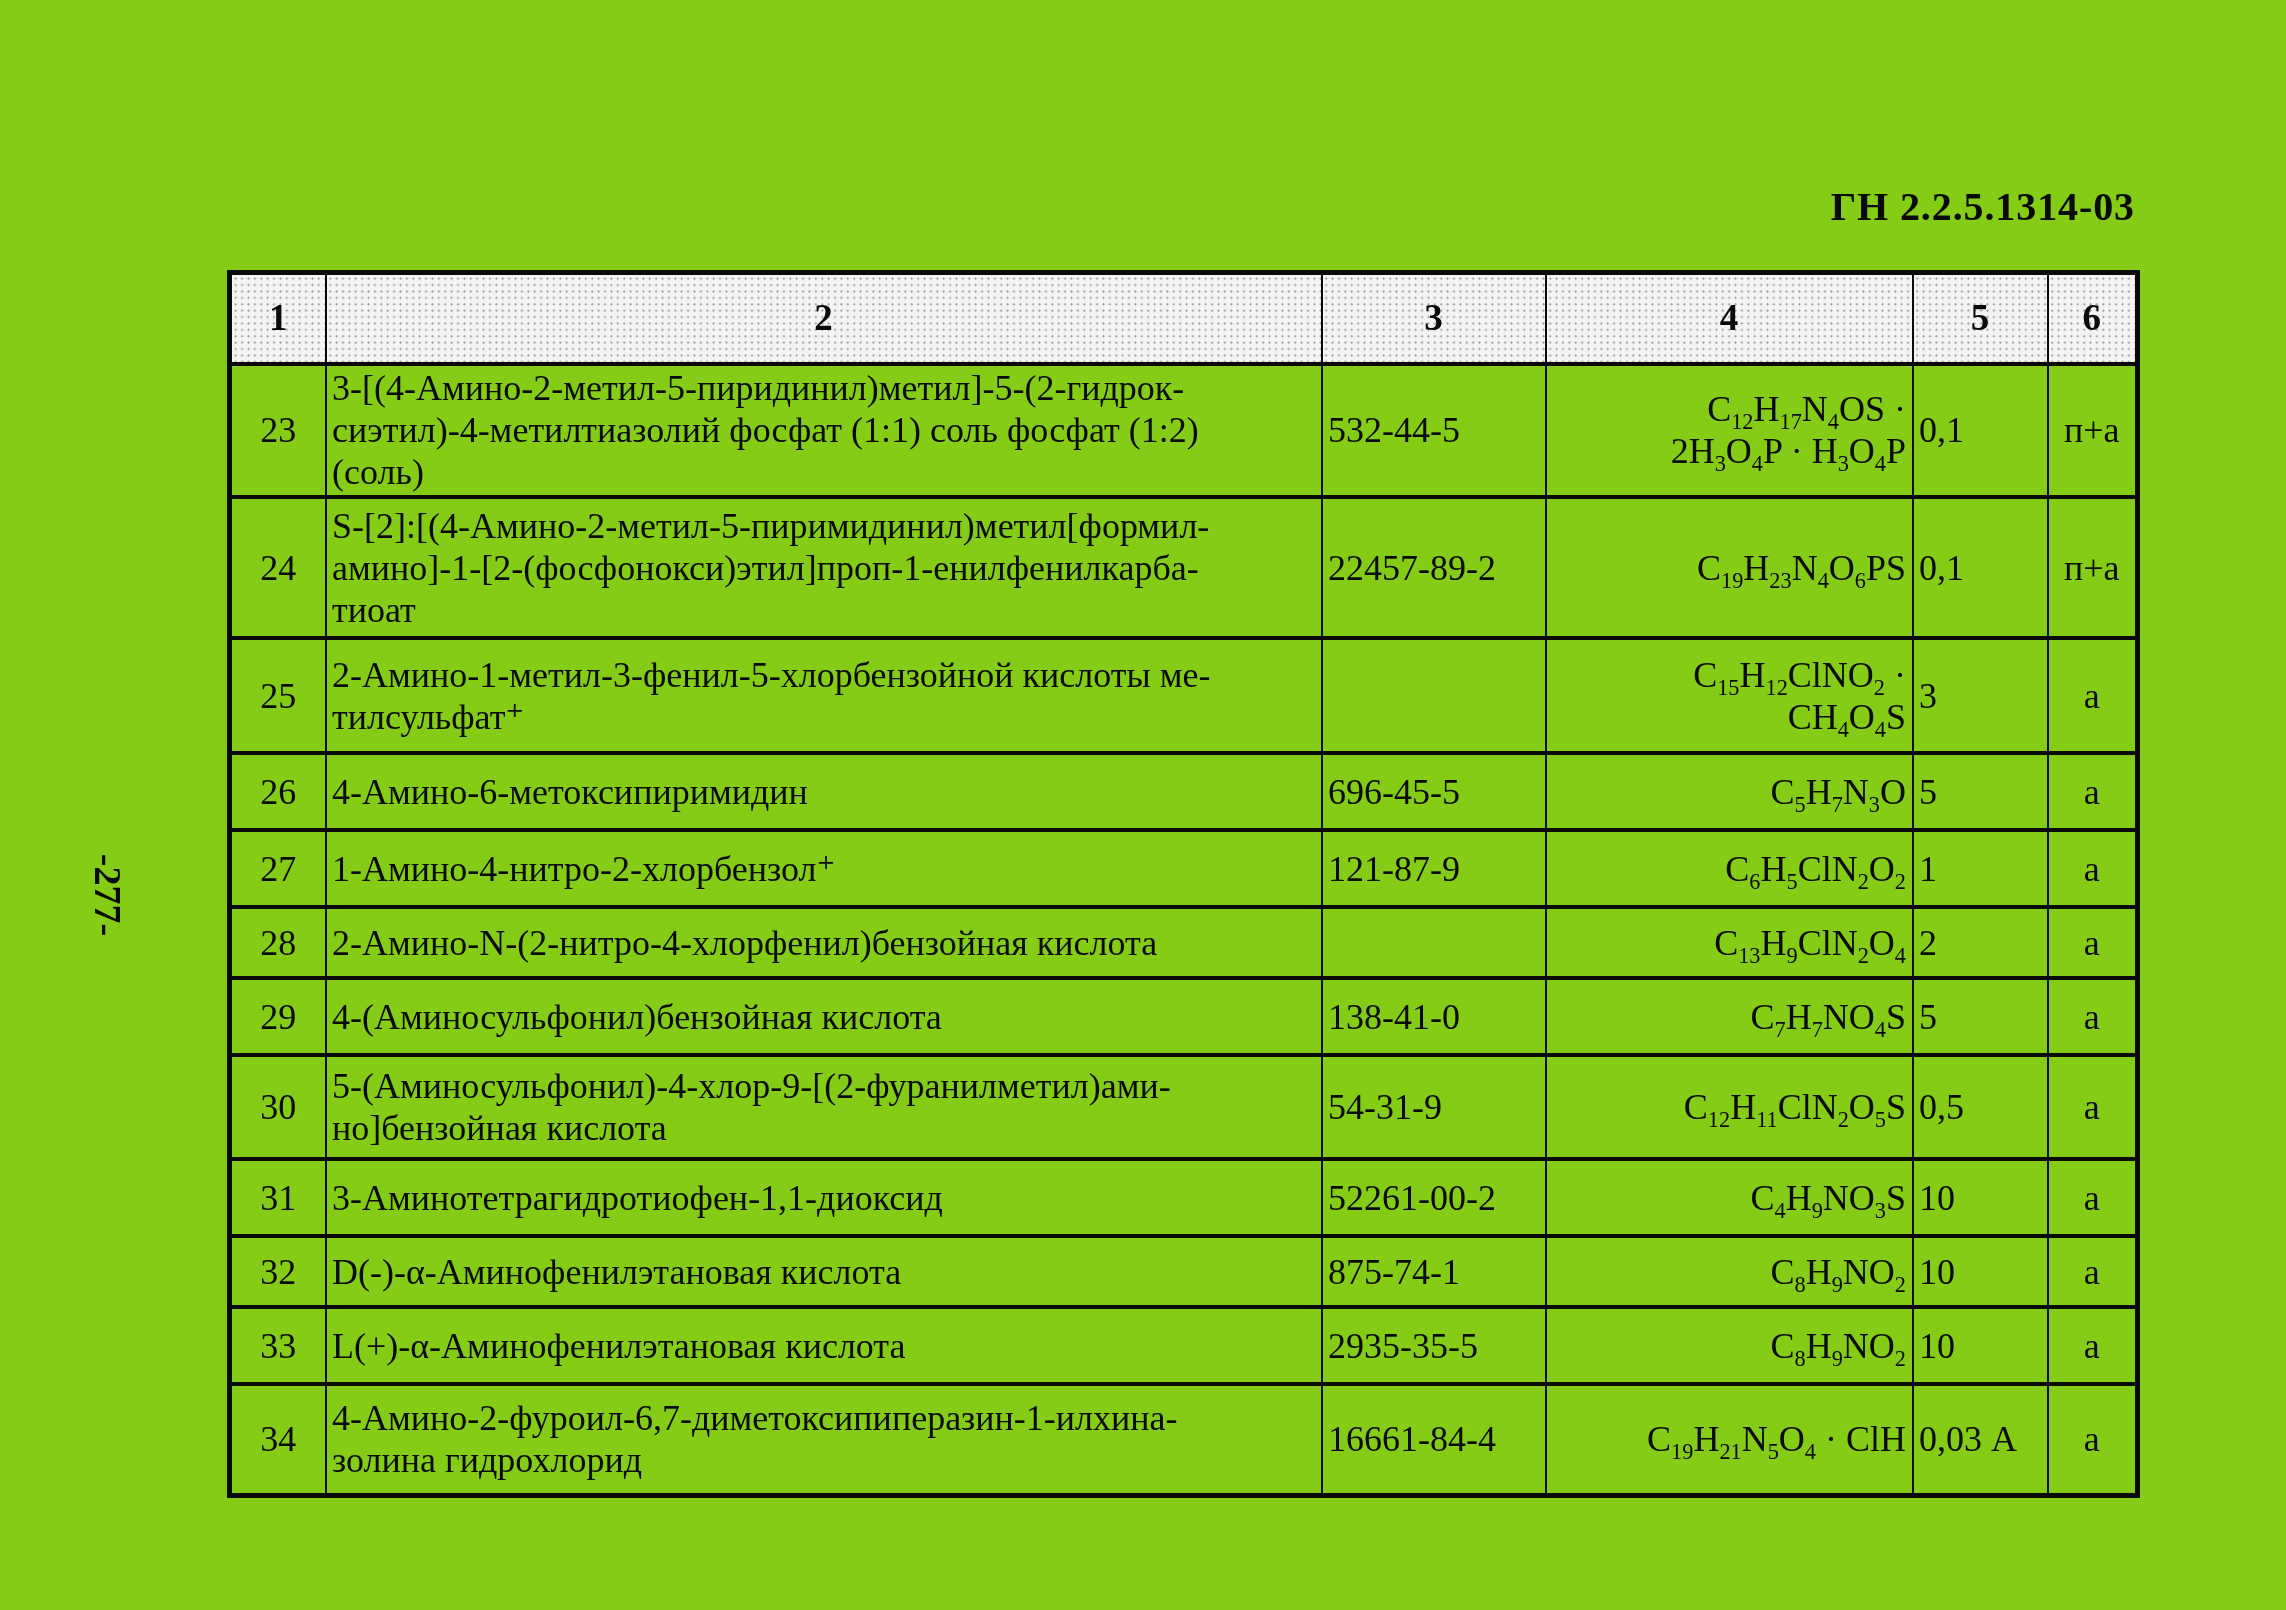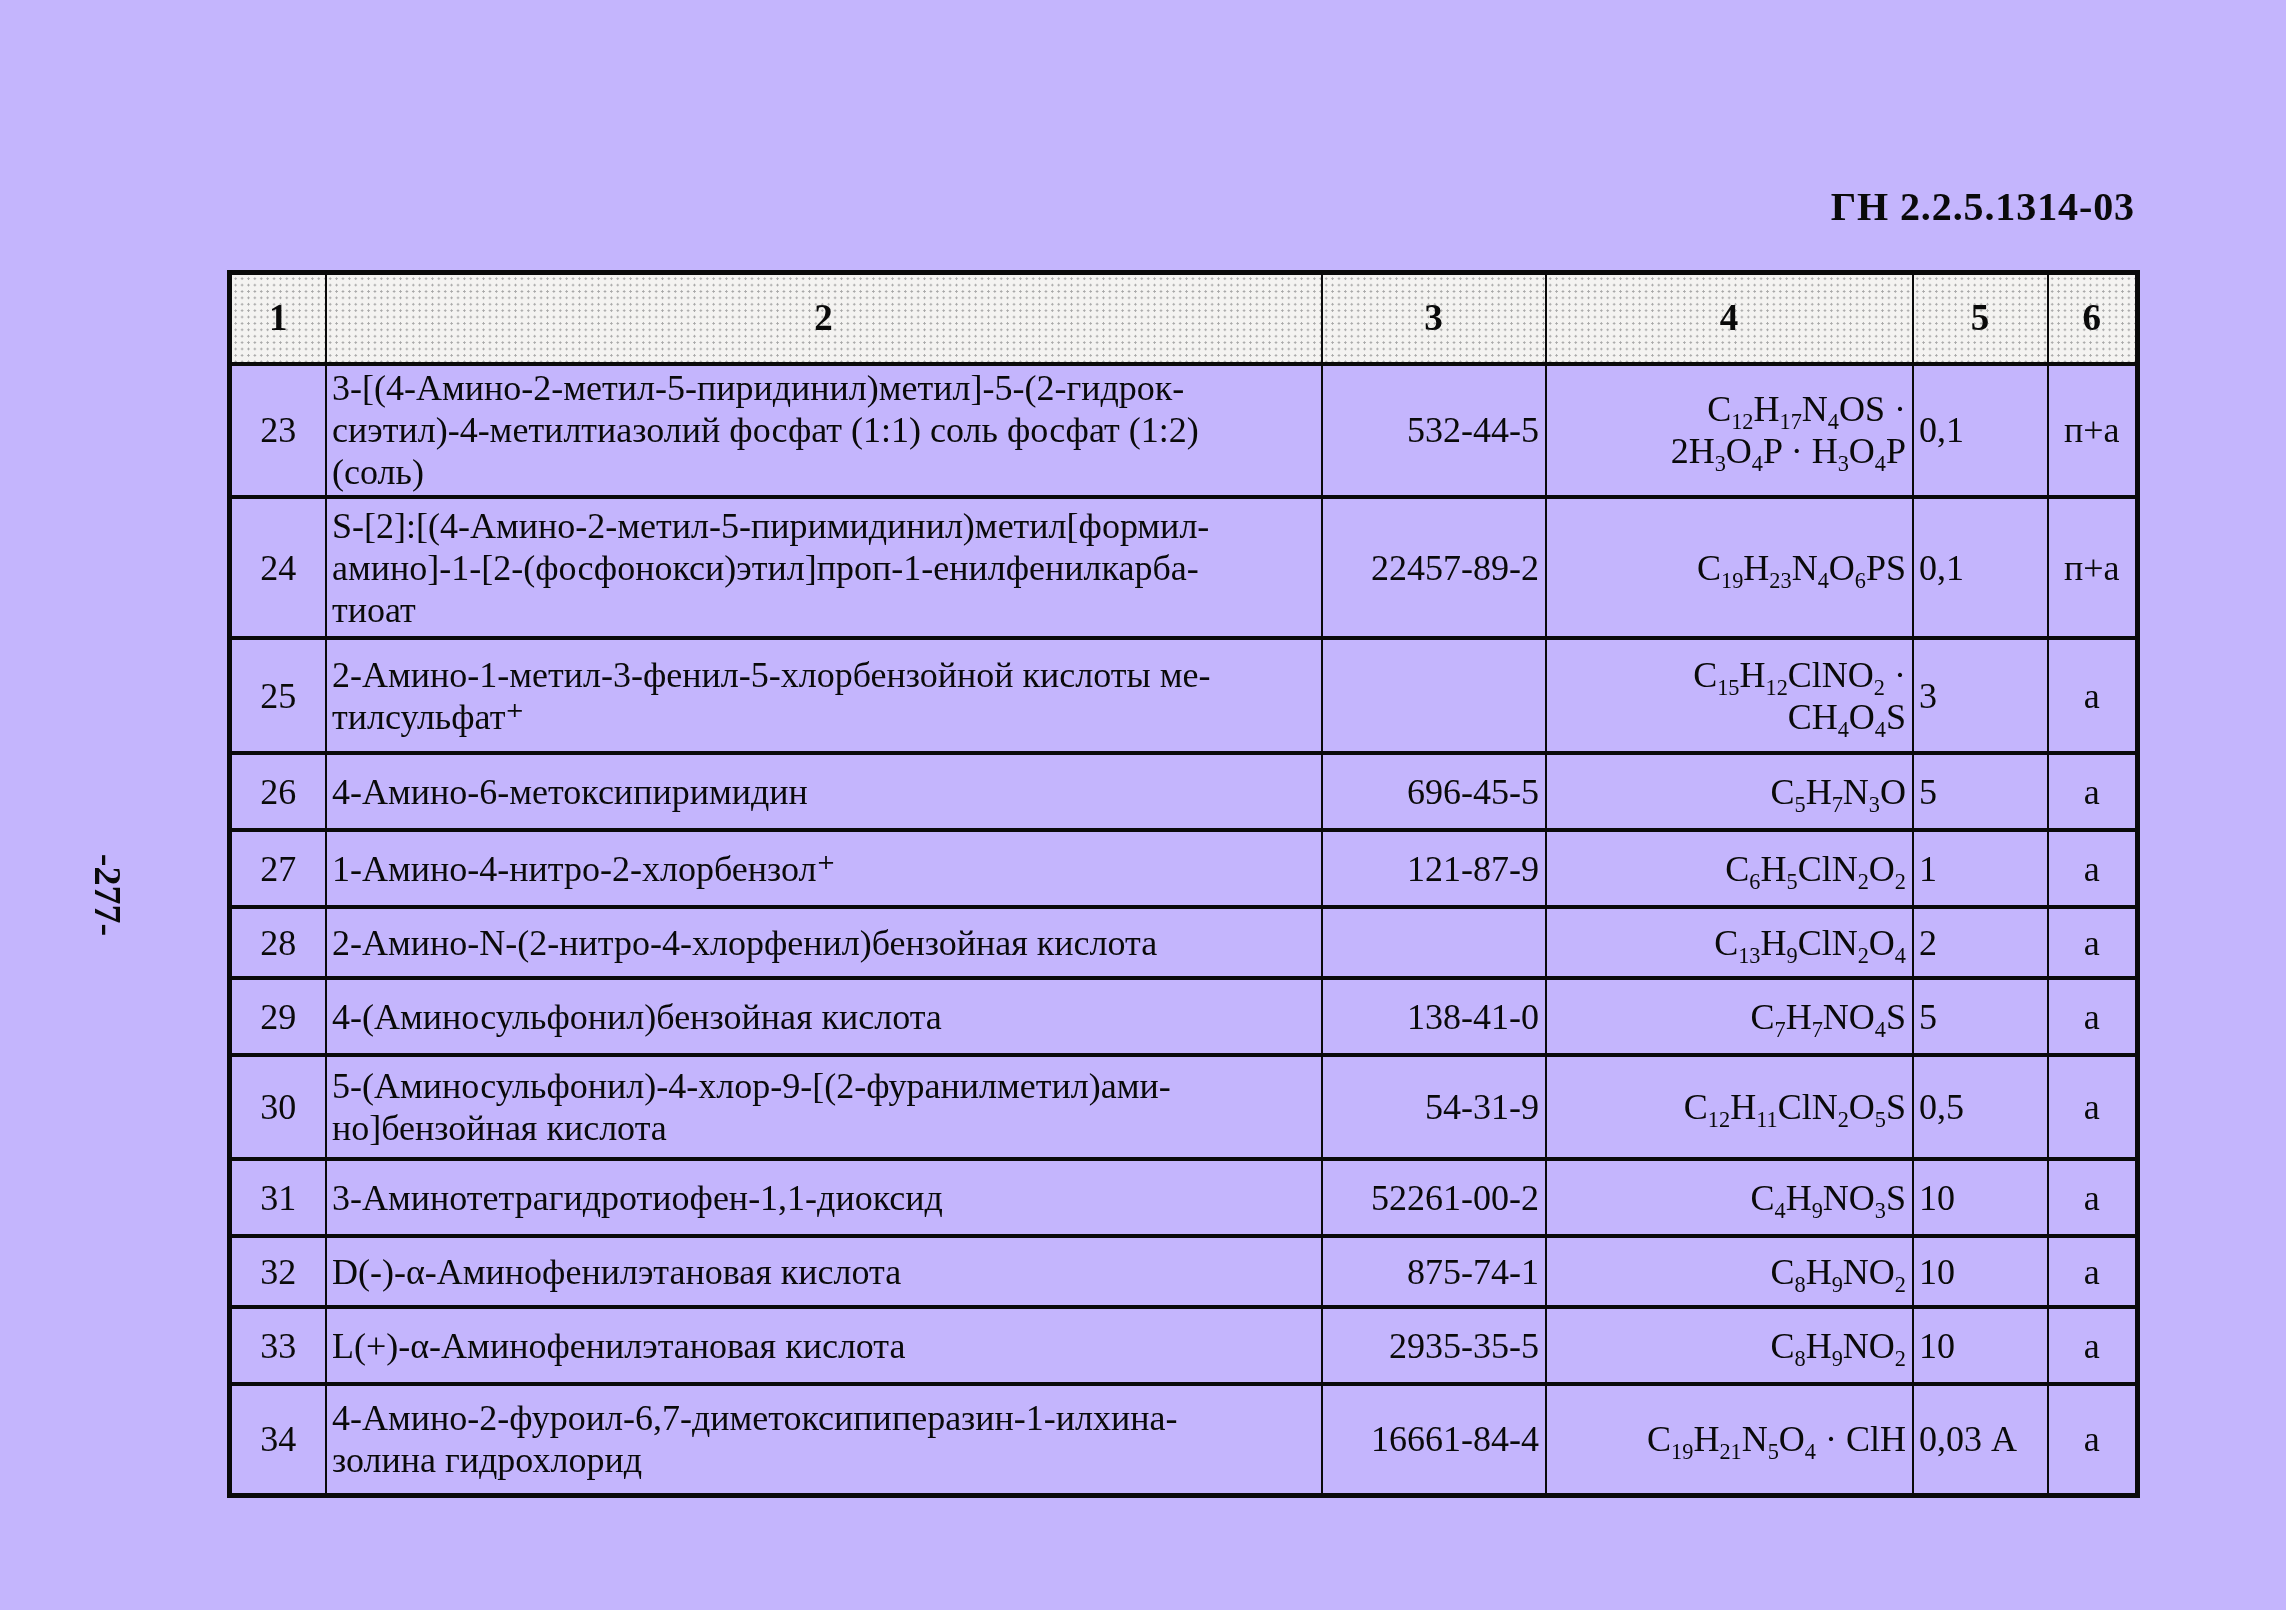--- a/index.html
+++ b/index.html
@@ -4,21 +4,21 @@
 <style>
   html, body {
     margin: 0;
     padding: 0;
     background: #ffffff;
   }
   .page {
     position: relative;
     width: 2286px;
     height: 1611px;
-    background: #c4b5fd;
+    background: #84cc16;
     font-family: "Liberation Serif", "DejaVu Serif", serif;
     color: #0a0a0a;
     overflow: hidden;
   }
   .doc-code {
     position: absolute;
     top: 183px;
     right: 151px;
     font-size: 40px;
     font-weight: bold;
@@ -60,21 +60,21 @@
   tr.header-row td {
     background-color: #f4f3f1;
     background-image: radial-gradient(circle, #a8a8a8 1px, rgba(0,0,0,0) 1.2px);
     background-size: 6.4px 6.4px;
     text-align: center;
     font-weight: bold;
     font-size: 37px;
   }
   td.c1 { text-align: center; }
   td.c2 { text-align: left; padding-left: 9.1px; padding-right: 7.3px; white-space: pre-line; }
-  td.c3 { text-align: right; padding-left: 1.8px; padding-right: 1.8px; }
+  td.c3 { text-align: left; padding-left: 1.8px; padding-right: 1.8px; }
   td.c4 { text-align: right; padding-left: 11px; white-space: pre-line; }
   td.c5 { padding-left: 1.8px; padding-right: 1.8px; }
   td.c6 { text-align: center; padding-left: 1.8px; padding-right: 1.8px; }
   td.c4 sub { font-size: 62%; line-height: 0; }
 </style>
 </head>
 <body>
 
 <div class="page">
 

